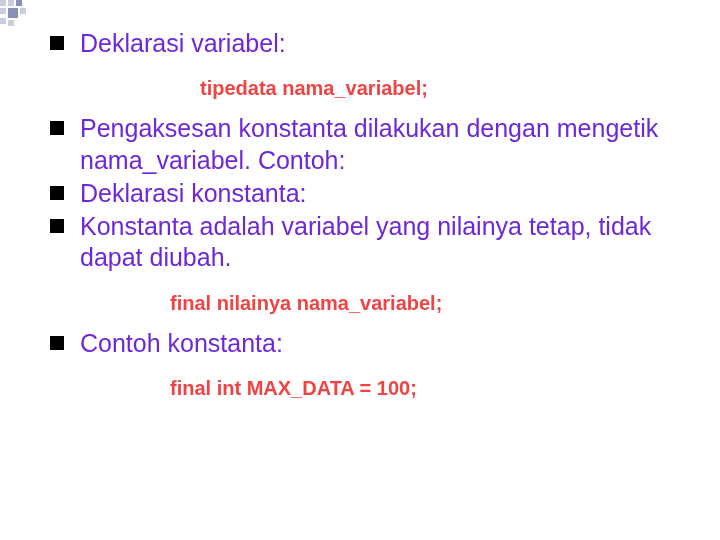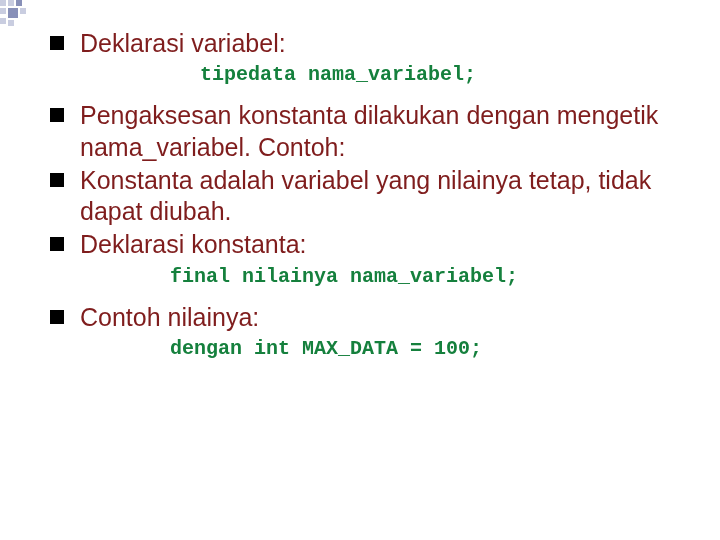--- a/index.html
+++ b/index.html
@@ -35,30 +35,30 @@
     width: 14px;
     height: 14px;
     background: #000;
     flex-shrink: 0;
     margin-top: 8px;
     margin-right: 16px;
   }
   .text {
     font-size: 25px;
     line-height: 1.25;
-    color: #7f1d1d;
+    color: #6d28d9;
   }
   .code {
-    font-family: Liberation Mono, monospace;
+    font-family: Liberation Sans, sans-serif;
     font-weight: bold;
     font-size: 20px;
     line-height: 1.3;
-    color: #15803d;
+    color: #ef4444;
     margin-left: 120px;
-    margin-top: 3px;
+    margin-top: 16px;
     margin-bottom: 12px;
     white-space: pre;
   }
   .code.narrow { margin-left: 150px; }
 </style>
 </head>
 <body>
 
 <div class="decoration">
   <div class="sq" style="left:0;top:0;width:6px;height:6px"></div>
@@ -79,28 +79,28 @@
   </div>
   <div class="code narrow">tipedata nama_variabel;</div>
 
   <div class="item">
     <div class="bullet"></div>
     <div class="text">Pengaksesan konstanta dilakukan dengan mengetik nama_variabel. Contoh:</div>
   </div>
 
   <div class="item">
     <div class="bullet"></div>
-    <div class="text">Konstanta adalah variabel yang nilainya tetap, tidak dapat diubah.</div>
+    <div class="text">Deklarasi konstanta:</div>
   </div>
 
   <div class="item">
     <div class="bullet"></div>
-    <div class="text">Deklarasi konstanta:</div>
+    <div class="text">Konstanta adalah variabel yang nilainya tetap, tidak dapat diubah.</div>
   </div>
   <div class="code">final nilainya nama_variabel;</div>
 
   <div class="item">
     <div class="bullet"></div>
-    <div class="text">Contoh nilainya:</div>
+    <div class="text">Contoh konstanta:</div>
   </div>
-  <div class="code">dengan int MAX_DATA = 100;</div>
+  <div class="code">final int MAX_DATA = 100;</div>
 
 </div>
 
 </body></html>

